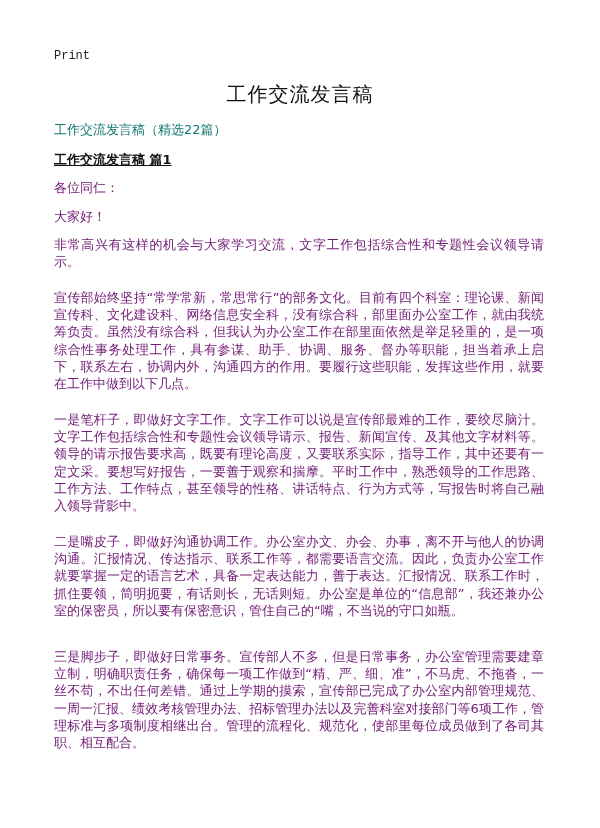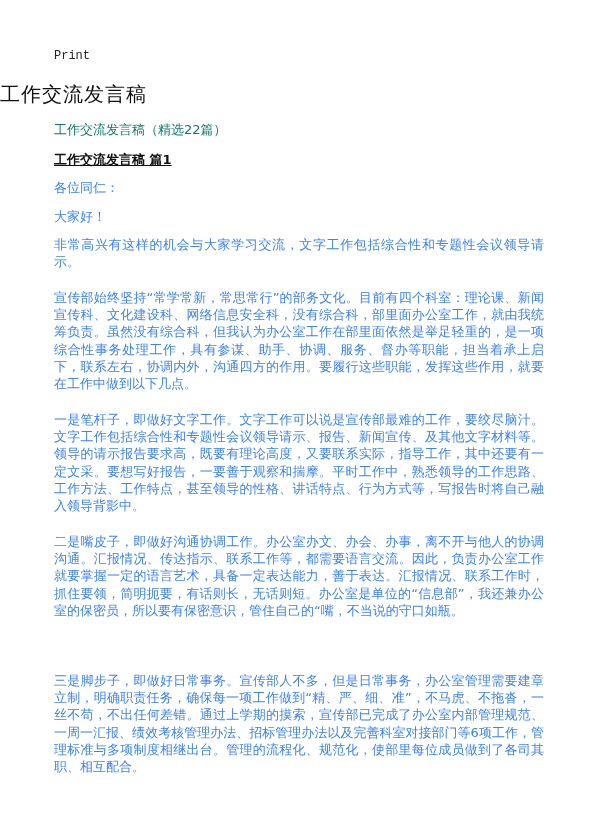--- a/index.html
+++ b/index.html
@@ -1,33 +1,33 @@
 <!DOCTYPE html>
 <html><head>
 <meta charset="utf-8">
 <style>
   html, body { margin: 0; padding: 0; background: #ffffff; }
   body { width: 600px; height: 828px; overflow: hidden; position: relative;
          font-family: "DejaVu Sans", "Liberation Sans", sans-serif; color: #1a1a1a; }
   .print { position: absolute; left: 54px; top: 49px; font-family: Liberation Mono, monospace;
            font-size: 12px; color: #222; }
-  .title { position: absolute; left: 0; width: 600px; top: 81px; 
+  .title { position: absolute; left: 0; width: 600px; top: 81px; text-align: center;
            font-size: 20px; color: #111; letter-spacing: 1px; }
   .subtitle { position: absolute; left: 54px; top: 121px; font-size: 13px; color: #0f766e; }
   .heading { position: absolute; left: 54px; top: 151px; font-size: 13px; font-weight: bold; color: #111; text-decoration: underline; }
-  .p { position: absolute; left: 54px; width: 490px; font-size: 13px; line-height: 17.2px; color: #3b82f6;
+  .p { position: absolute; left: 54px; width: 490px; font-size: 13px; line-height: 17.2px; color: #701a75;
        text-align: justify; word-break: break-all; }
 </style>
 </head>
 <body>
 
 <div class="print">Print</div>
 <div class="title">工作交流发言稿</div>
 <div class="subtitle">工作交流发言稿（精选22篇）</div>
 <div class="heading">工作交流发言稿 篇1</div>
 
 <div class="p" style="top:179px">各位同仁：</div>
 <div class="p" style="top:208px">大家好！</div>
 <div class="p" style="top:236px">非常高兴有这样的机会与大家学习交流，文字工作包括综合性和专题性会议领导请示。</div>
 <div class="p" style="top:289px">宣传部始终坚持“常学常新，常思常行”的部务文化。目前有四个科室：理论课、新闻宣传科、文化建设科、网络信息安全科，没有综合科，部里面办公室工作，就由我统筹负责。虽然没有综合科，但我认为办公室工作在部里面依然是举足轻重的，是一项综合性事务处理工作，具有参谋、助手、协调、服务、督办等职能，担当着承上启下，联系左右，协调内外，沟通四方的作用。要履行这些职能，发挥这些作用，就要在工作中做到以下几点。</div>
 <div class="p" style="top:411px">一是笔杆子，即做好文字工作。文字工作可以说是宣传部最难的工作，要绞尽脑汁。文字工作包括综合性和专题性会议领导请示、报告、新闻宣传、及其他文字材料等。领导的请示报告要求高，既要有理论高度，又要联系实际，指导工作，其中还要有一定文采。要想写好报告，一要善于观察和揣摩。平时工作中，熟悉领导的工作思路、工作方法、工作特点，甚至领导的性格、讲话特点、行为方式等，写报告时将自己融入领导背影中。</div>
 <div class="p" style="top:533px">二是嘴皮子，即做好沟通协调工作。办公室办文、办会、办事，离不开与他人的协调沟通。汇报情况、传达指示、联系工作等，都需要语言交流。因此，负责办公室工作就要掌握一定的语言艺术，具备一定表达能力，善于表达。汇报情况、联系工作时，抓住要领，简明扼要，有话则长，无话则短。办公室是单位的“信息部”，我还兼办公室的保密员，所以要有保密意识，管住自己的“嘴，不当说的守口如瓶。</div>
-<div class="p" style="top:672px">三是脚步子，即做好日常事务。宣传部人不多，但是日常事务，办公室管理需要建章立制，明确职责任务，确保每一项工作做到“精、严、细、准”，不马虎、不拖沓，一丝不苟，不出任何差错。通过上学期的摸索，宣传部已完成了办公室内部管理规范、一周一汇报、绩效考核管理办法、招标管理办法以及完善科室对接部门等6项工作，管理标准与多项制度相继出台。管理的流程化、规范化，使部里每位成员做到了各司其职、相互配合。</div>
+<div class="p" style="top:648px">三是脚步子，即做好日常事务。宣传部人不多，但是日常事务，办公室管理需要建章立制，明确职责任务，确保每一项工作做到“精、严、细、准”，不马虎、不拖沓，一丝不苟，不出任何差错。通过上学期的摸索，宣传部已完成了办公室内部管理规范、一周一汇报、绩效考核管理办法、招标管理办法以及完善科室对接部门等6项工作，管理标准与多项制度相继出台。管理的流程化、规范化，使部里每位成员做到了各司其职、相互配合。</div>
 
 </body></html>

